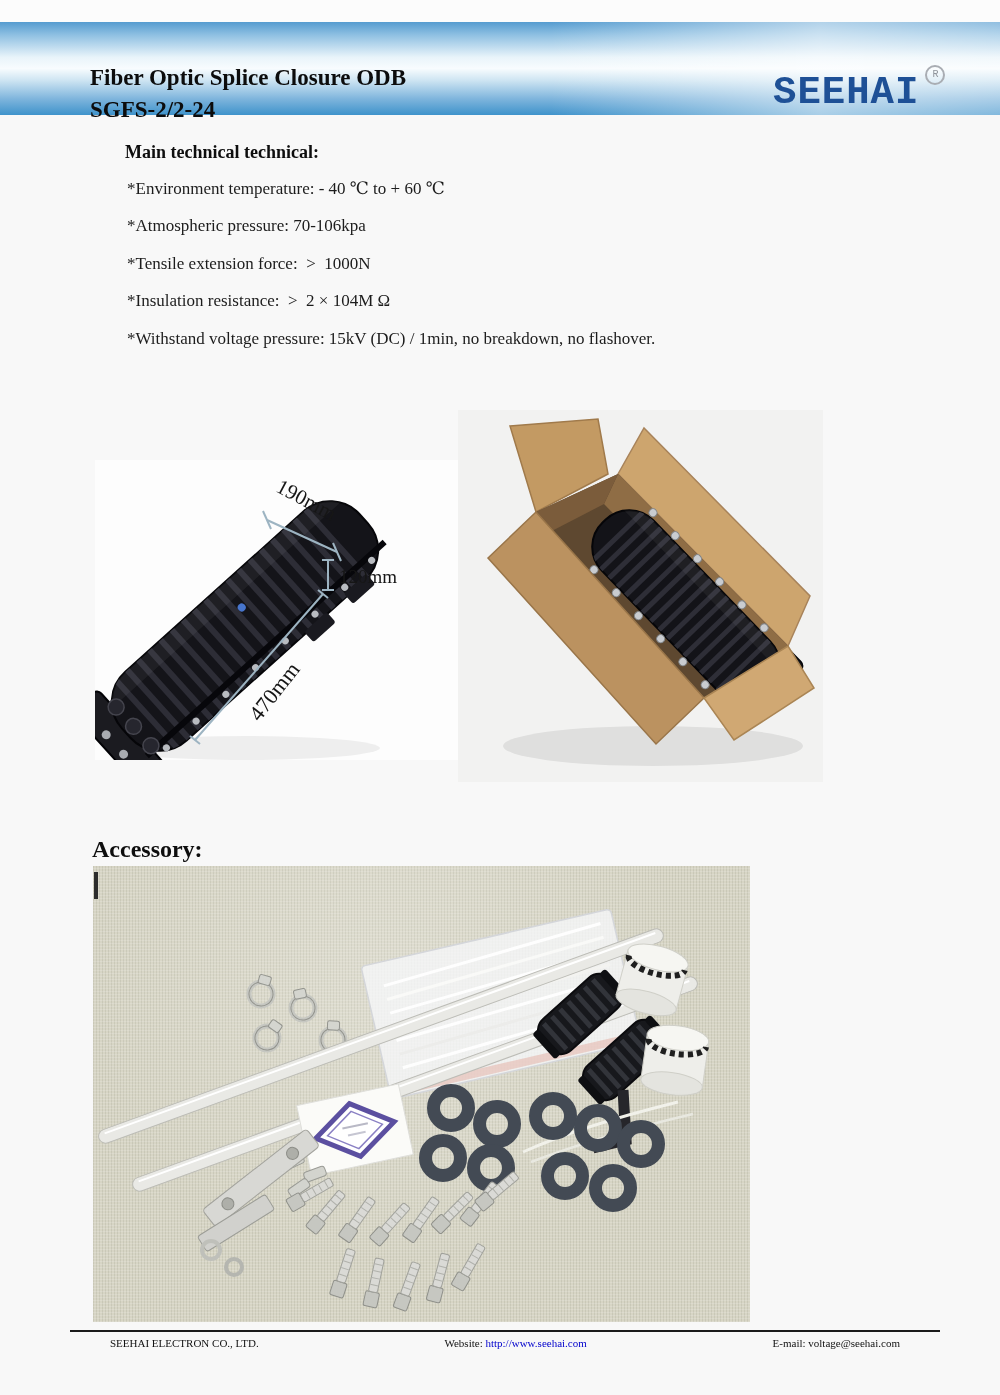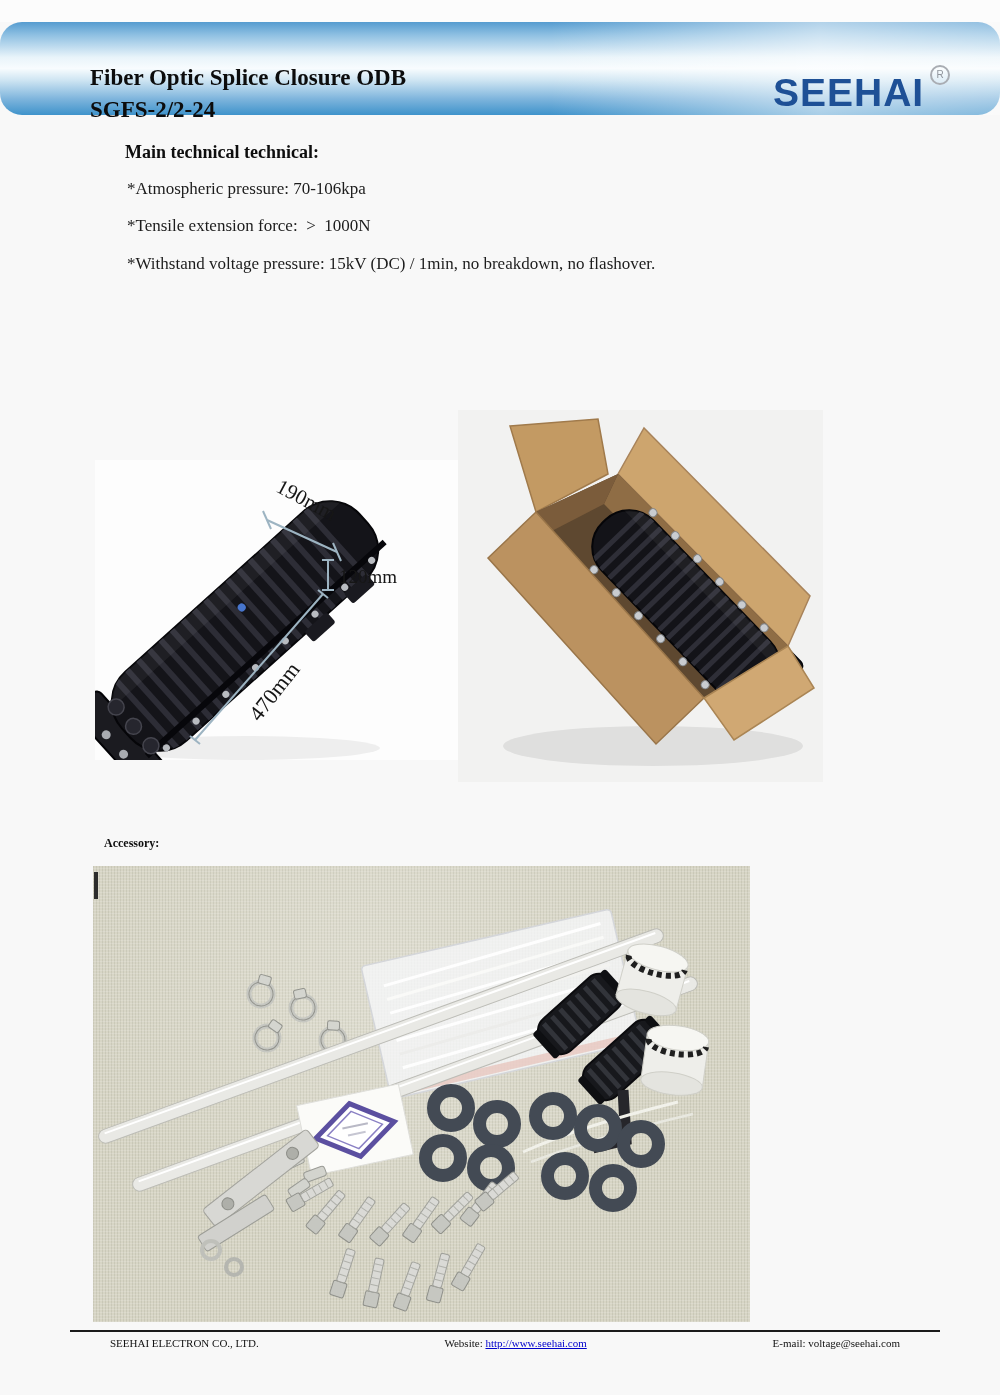--- a/index.html
+++ b/index.html
@@ -1,46 +1,46 @@
 <!DOCTYPE html>
 <html><head>
 <meta charset="utf-8">
 <style>
   html,body { margin:0; padding:0; background:#f8f8f8; }
   .page { position:relative; width:1000px; height:1395px; background:#f8f8f8; overflow:hidden;
           font-family:"Liberation Serif","DejaVu Serif",serif; color:#161616; }
   .top-strip { position:absolute; left:0; top:0; width:1000px; height:22px; background:#fcfcfc; }
   .band { position:absolute; left:0; top:22px; width:1000px; height:93px;
-          background:linear-gradient(to bottom,#559cd0 0%,#8fc0e2 14%,#e9f4fa 38%,#f8fcfe 50%,#cde4f2 63%,#7db4dc 83%,#3f93cb 100%);border-radius:22px; }
+          background:linear-gradient(to bottom,#559cd0 0%,#8fc0e2 14%,#e9f4fa 38%,#f8fcfe 50%,#cde4f2 63%,#7db4dc 83%,#3f93cb 100%); }
   .band::after { content:""; position:absolute; inset:0;
           background:linear-gradient(90deg, rgba(255,255,255,0) 55%, rgba(255,255,255,0.55) 82%, rgba(255,255,255,0.35) 100%); }
   .title { position:absolute; left:90px; top:40px; z-index:2; font-weight:bold; font-size:23px; line-height:32px; color:#0c0c0c; }
-  .logo { position:absolute; left:773px; top:50px; z-index:2; font-family:Liberation Sans, sans-serif;
+  .logo { position:absolute; left:773px; top:50px; z-index:2; font-family:Liberation Mono, monospace;
           font-weight:700; font-size:39px; line-height:42px; color:#1e5096; letter-spacing:1px; }
   .logo .reg { position:absolute; right:-26px; top:-7px; width:16px; height:16px; border:2px solid #a9adb3; border-radius:50%;
           color:#8f949b; font-size:10px; font-weight:400; letter-spacing:0;
           display:flex; align-items:center; justify-content:center; }
   .specs-heading { position:absolute; left:125px; top:142px; font-size:18px; font-weight:bold; color:#0e0e0e; }
   .specs { position:absolute; left:127px; top:170px; width:720px; }
   .specs p { margin:0; font-size:17px; line-height:37.4px; color:#1c1c1c; white-space:pre; }
   .photo { position:absolute; }
   .photo svg { display:block; width:100%; height:100%; }
   .photo-product { left:95px; top:460px; width:365px; height:300px; background:#fdfdfd; }
   .photo-box { left:458px; top:410px; width:365px; height:372px; background:#f2f2f1; }
-  .accessory-label { position:absolute; left:104px; top:836px; font-size:12px; font-weight:bold; color:#0e0e0e; }
+  .accessory-label { position:absolute; left:92px; top:836px; font-size:24px; font-weight:bold; color:#0e0e0e; }
   .photo-accessory { left:93px; top:866px; width:657px; height:456px;
         background-color:#d7d5c5;
         background-image:
           radial-gradient(ellipse at 45% 25%, rgba(255,255,255,0.20), rgba(255,255,255,0) 60%),
           repeating-linear-gradient(0deg, rgba(255,255,255,0.15) 0 1px, rgba(0,0,0,0) 1px 3px),
           repeating-linear-gradient(90deg, rgba(108,112,90,0.13) 0 1px, rgba(0,0,0,0) 1px 3px); }
   .footer-rule { position:absolute; left:70px; top:1330px; width:870px; border-top:2px solid #1b1b1b; }
   .footer-row { position:absolute; left:70px; top:1337px; width:870px; box-sizing:border-box; padding:0 40px;
         display:flex; justify-content:space-between; font-size:11px; color:#111; }
-  .footer-row a.url { color:#0000cc; text-decoration:underline; cursor:pointer; }
+  .footer-row a.url { color:#0000cc; cursor:pointer; }
   svg text { font-family:"Liberation Serif","DejaVu Serif",serif; fill:#161616; }
 </style>
 </head>
 <body>
 
 <div class="page">
 
   <div class="top-strip"></div>
 
   <div class="band">
@@ -49,22 +49,24 @@
       <div>SGFS-2/2-24</div>
     </div>
     <div class="logo">
       <span>SEEHAI</span>
       <span class="reg">R</span>
     </div>
   </div>
 
   <div class="specs-heading">Main technical technical:</div>
   <div class="specs">
+    <p>*Environment temperature: - 40 ℃ to + 60 ℃</p>
     <p>*Atmospheric pressure: 70-106kpa</p>
     <p>*Tensile extension force:  &gt;  1000N</p>
+    <p>*Insulation resistance:  &gt;  2 × 104M Ω</p>
     <p>*Withstand voltage pressure: 15kV (DC) / 1min, no breakdown, no flashover.</p>
   </div>
 
   <div class="photo photo-product">
     <svg viewBox="0 0 365 300">
       <defs>
         <clipPath id="cl1">
             <rect x="-160" y="-46" width="320" height="92" rx="40"></rect>
           </clipPath>
       </defs>

